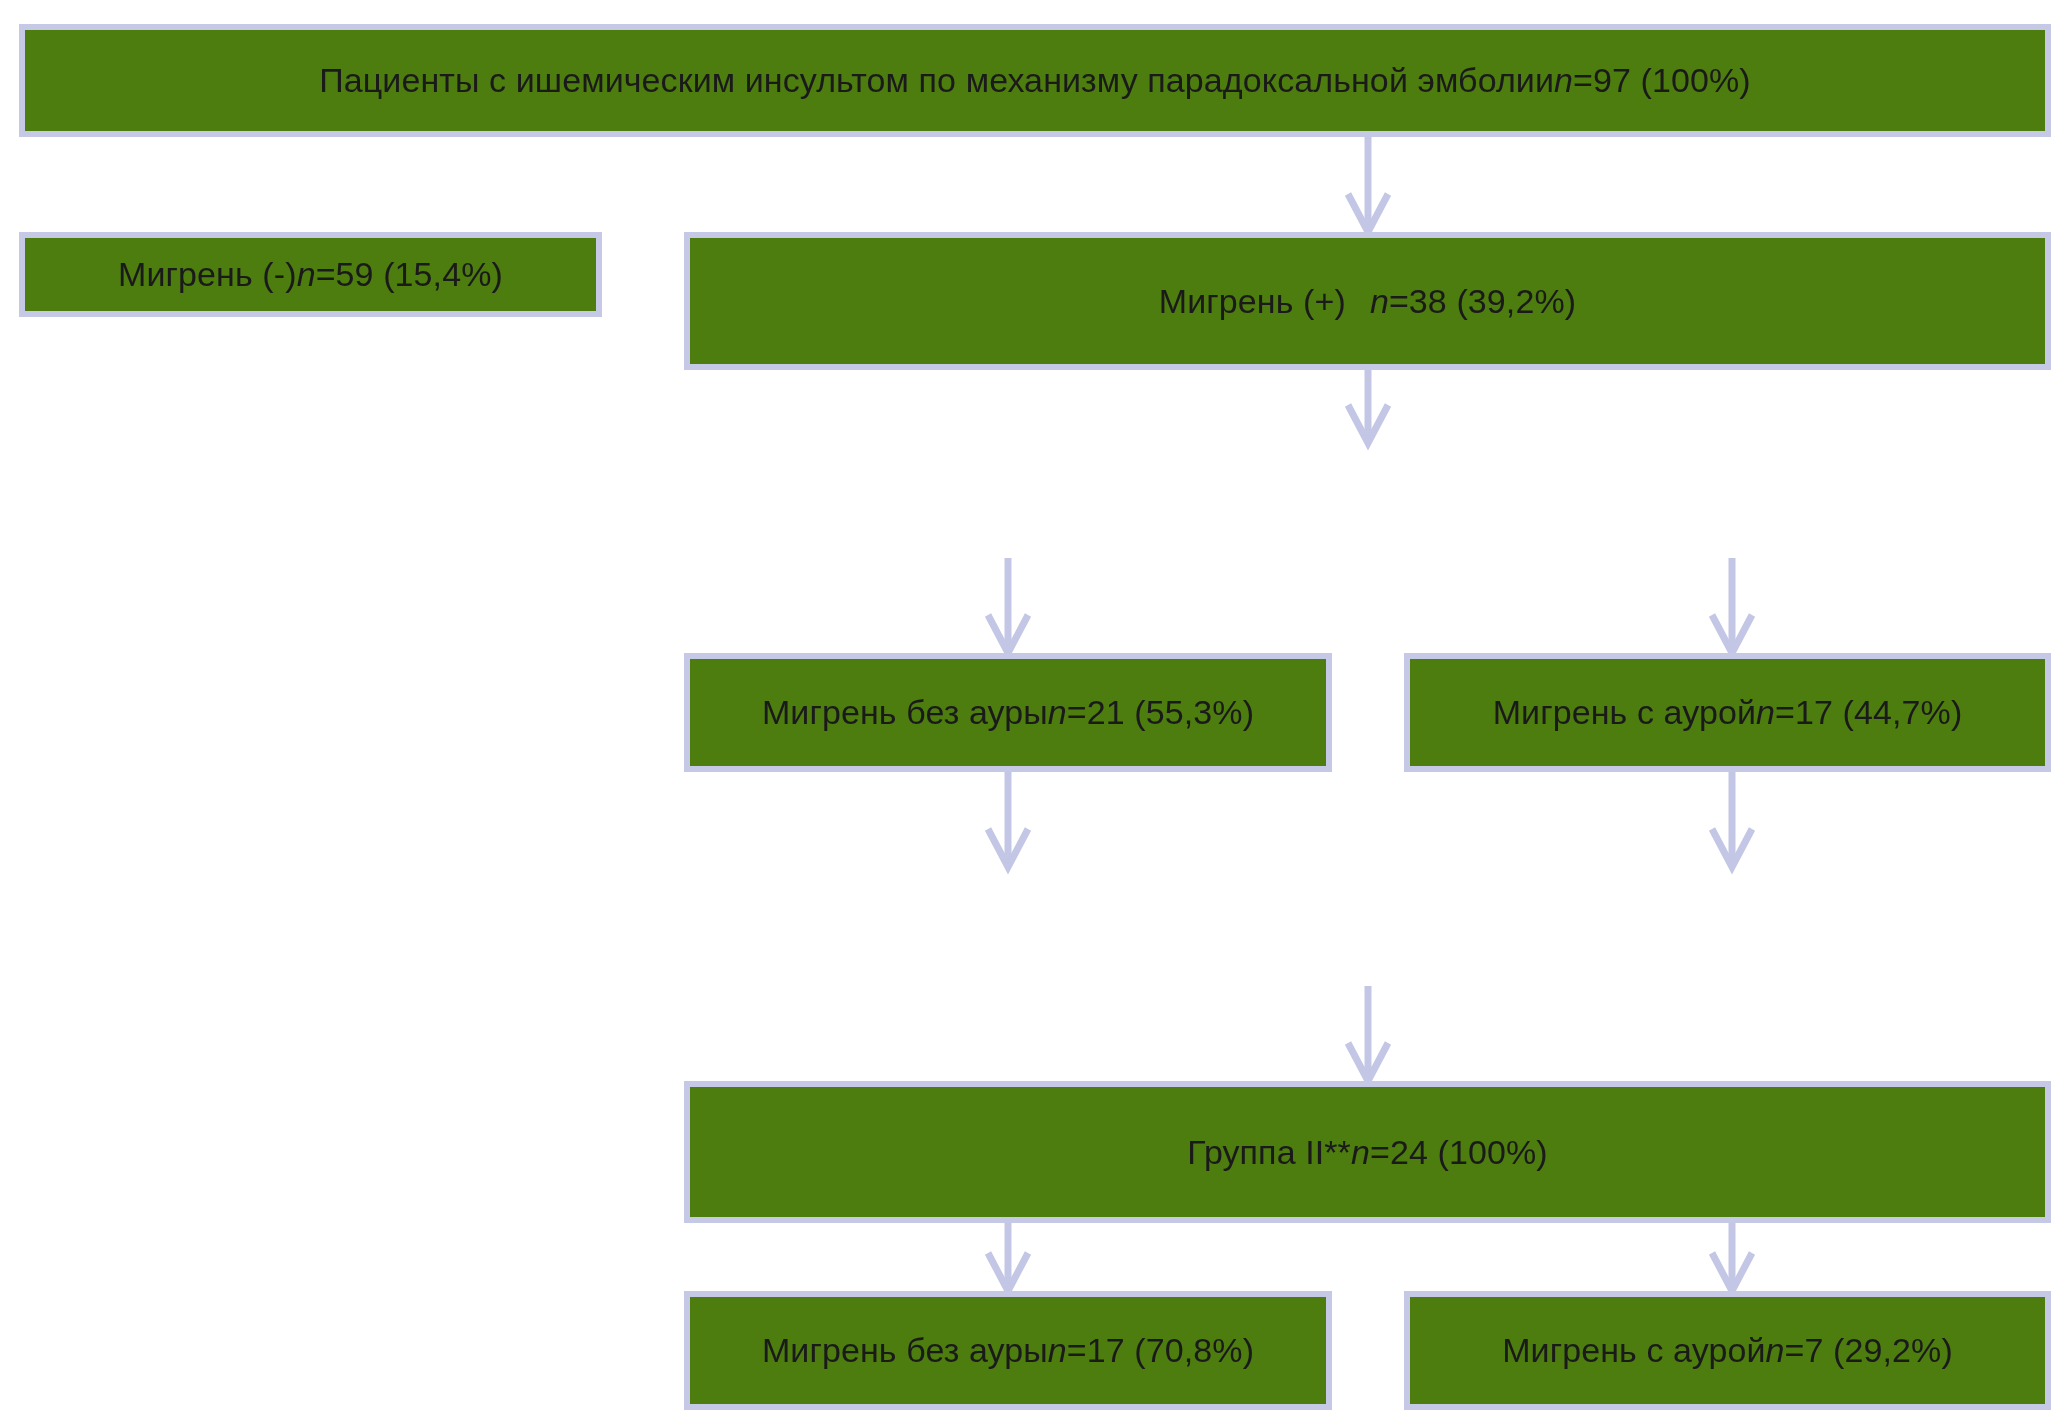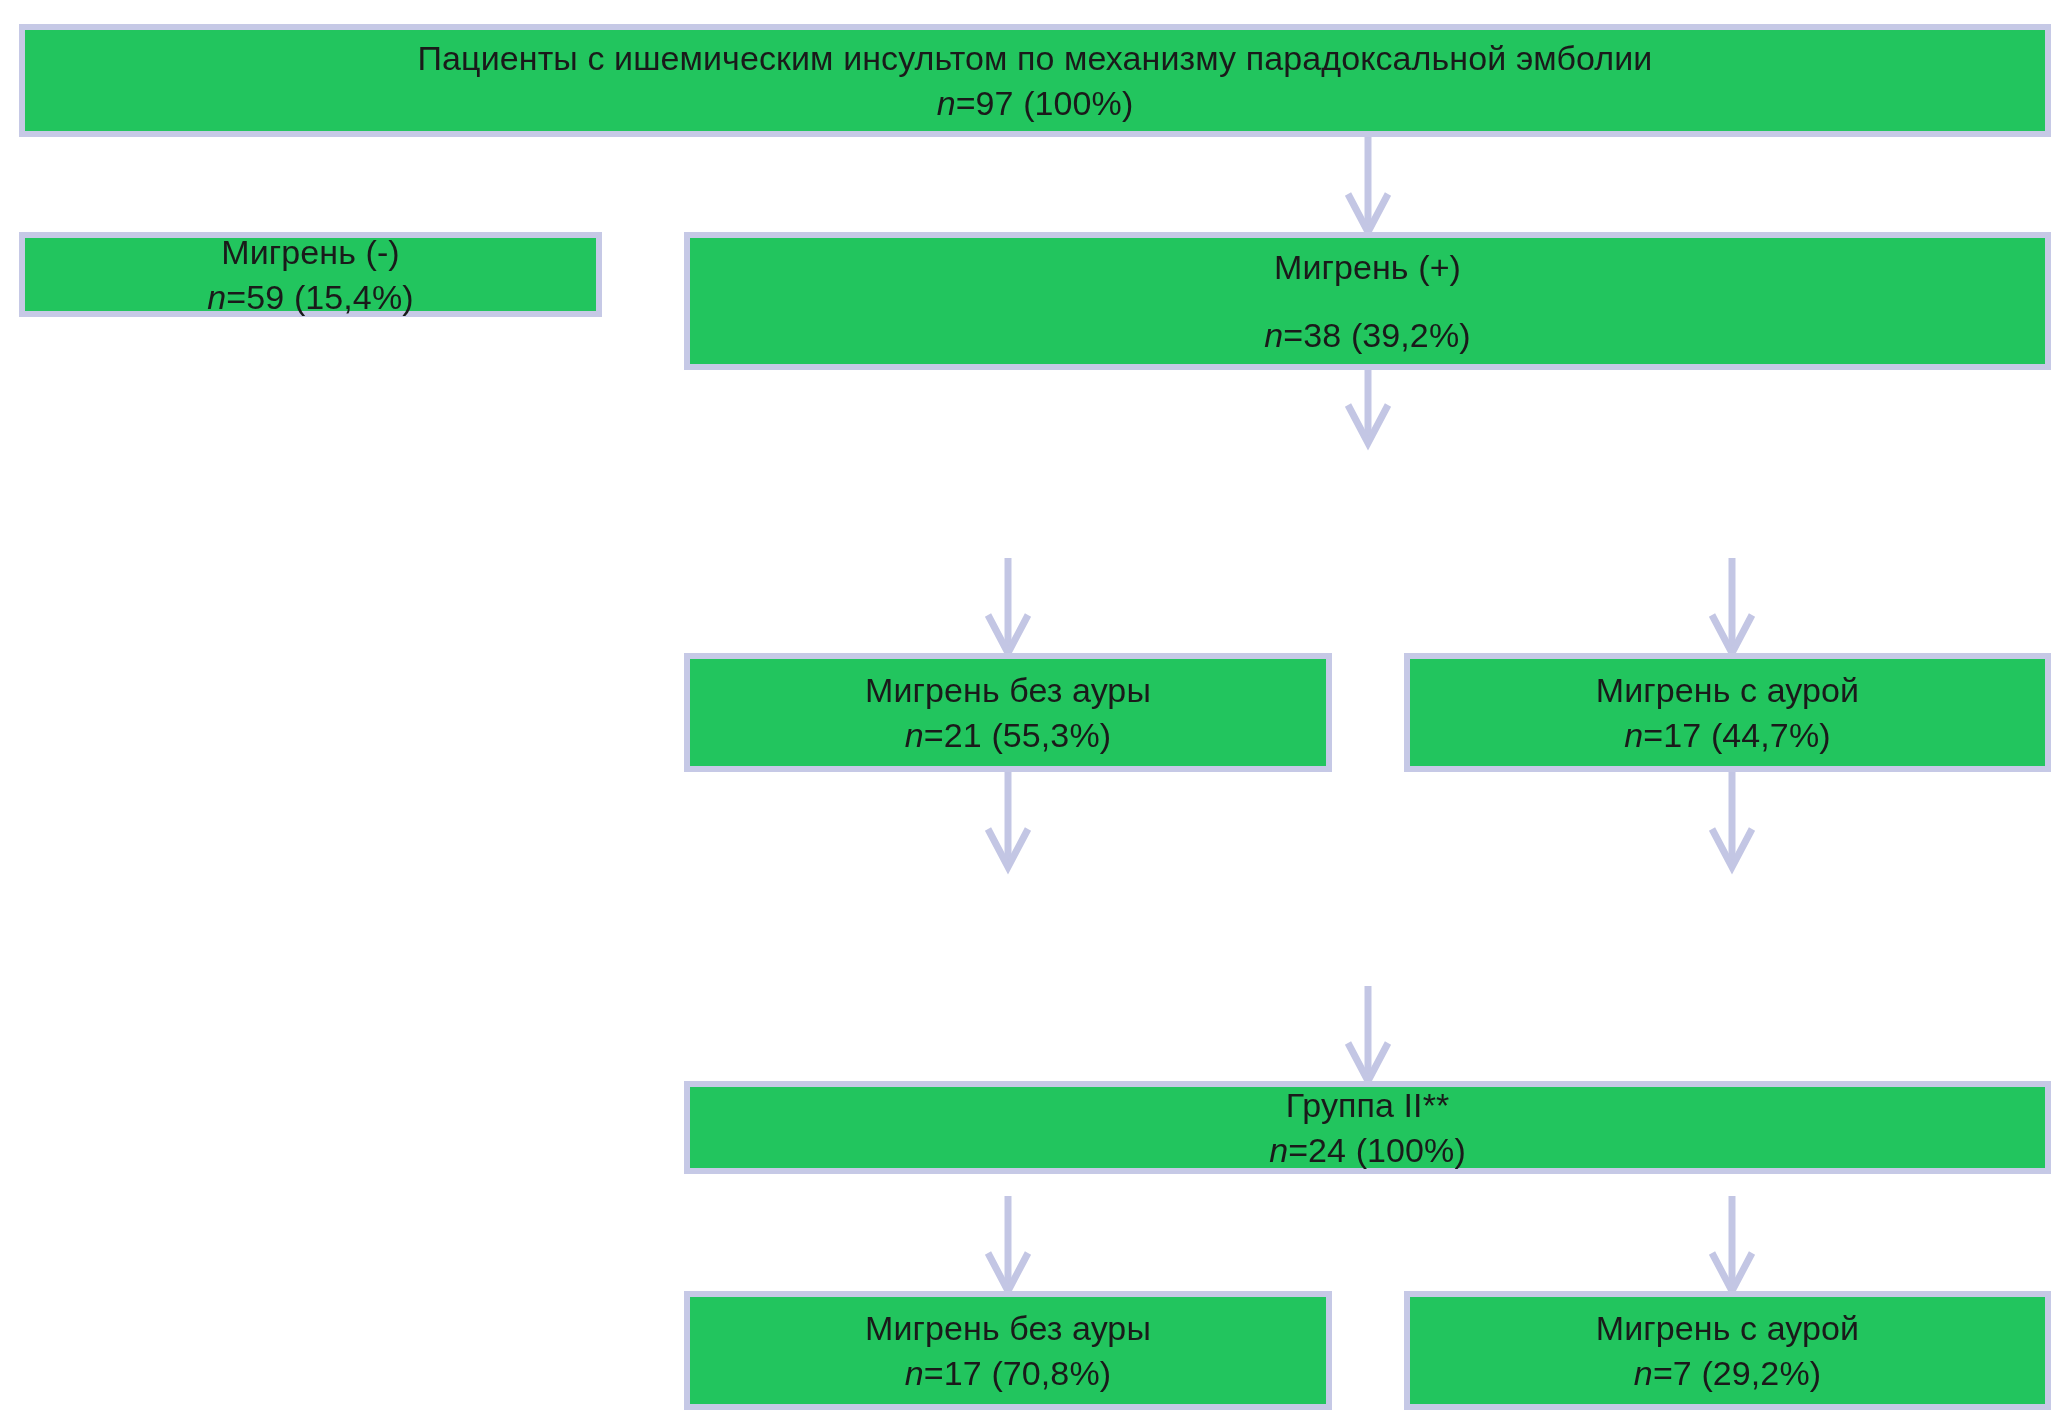--- a/index.html
+++ b/index.html
@@ -12,24 +12,24 @@
     position: relative;
     width: 2071px;
     height: 1428px;
     background: #ffffff;
     font-family: "Liberation Sans", "DejaVu Sans", sans-serif;
     overflow: hidden;
   }
   .node {
     position: absolute;
     box-sizing: border-box;
-    background: #22c55e;
+    background: #4d7c0f;
     border: 6px solid #c6c9e6;
     display: flex;
-    flex-direction: column;
+    flex-direction: row;
     align-items: center;
     justify-content: center;
     text-align: center;
     color: #1a1a1a;
   }
   .node .line1,
   .node .line2 {
     display: block;
     line-height: 1.30;
     font-size: 34px;
@@ -133,21 +133,21 @@
     <span class="line1">Мигрень без ауры</span>
     <span class="line2"><i class="nvar">n</i><span>=21 (55,3%)</span></span>
   </div>
 
   <div class="node" style="left:1404px; top:653px; width:647px; height:119px;">
     <span class="line1">Мигрень с аурой</span>
     <span class="line2"><i class="nvar">n</i><span>=17 (44,7%)</span></span>
   </div>
 
 
-  <div class="node" style="left:684px; top:1081px; width:1367px; height:93px;">
+  <div class="node" style="left:684px; top:1081px; width:1367px; height:142px;">
     <span class="line1">Группа II**</span>
     <span class="line2"><i class="nvar">n</i><span>=24 (100%)</span></span>
   </div>
 
   <div class="node" style="left:684px; top:1291px; width:648px; height:119px;">
     <span class="line1">Мигрень без ауры</span>
     <span class="line2"><i class="nvar">n</i><span>=17 (70,8%)</span></span>
   </div>
 
   <div class="node" style="left:1404px; top:1291px; width:647px; height:119px;">

